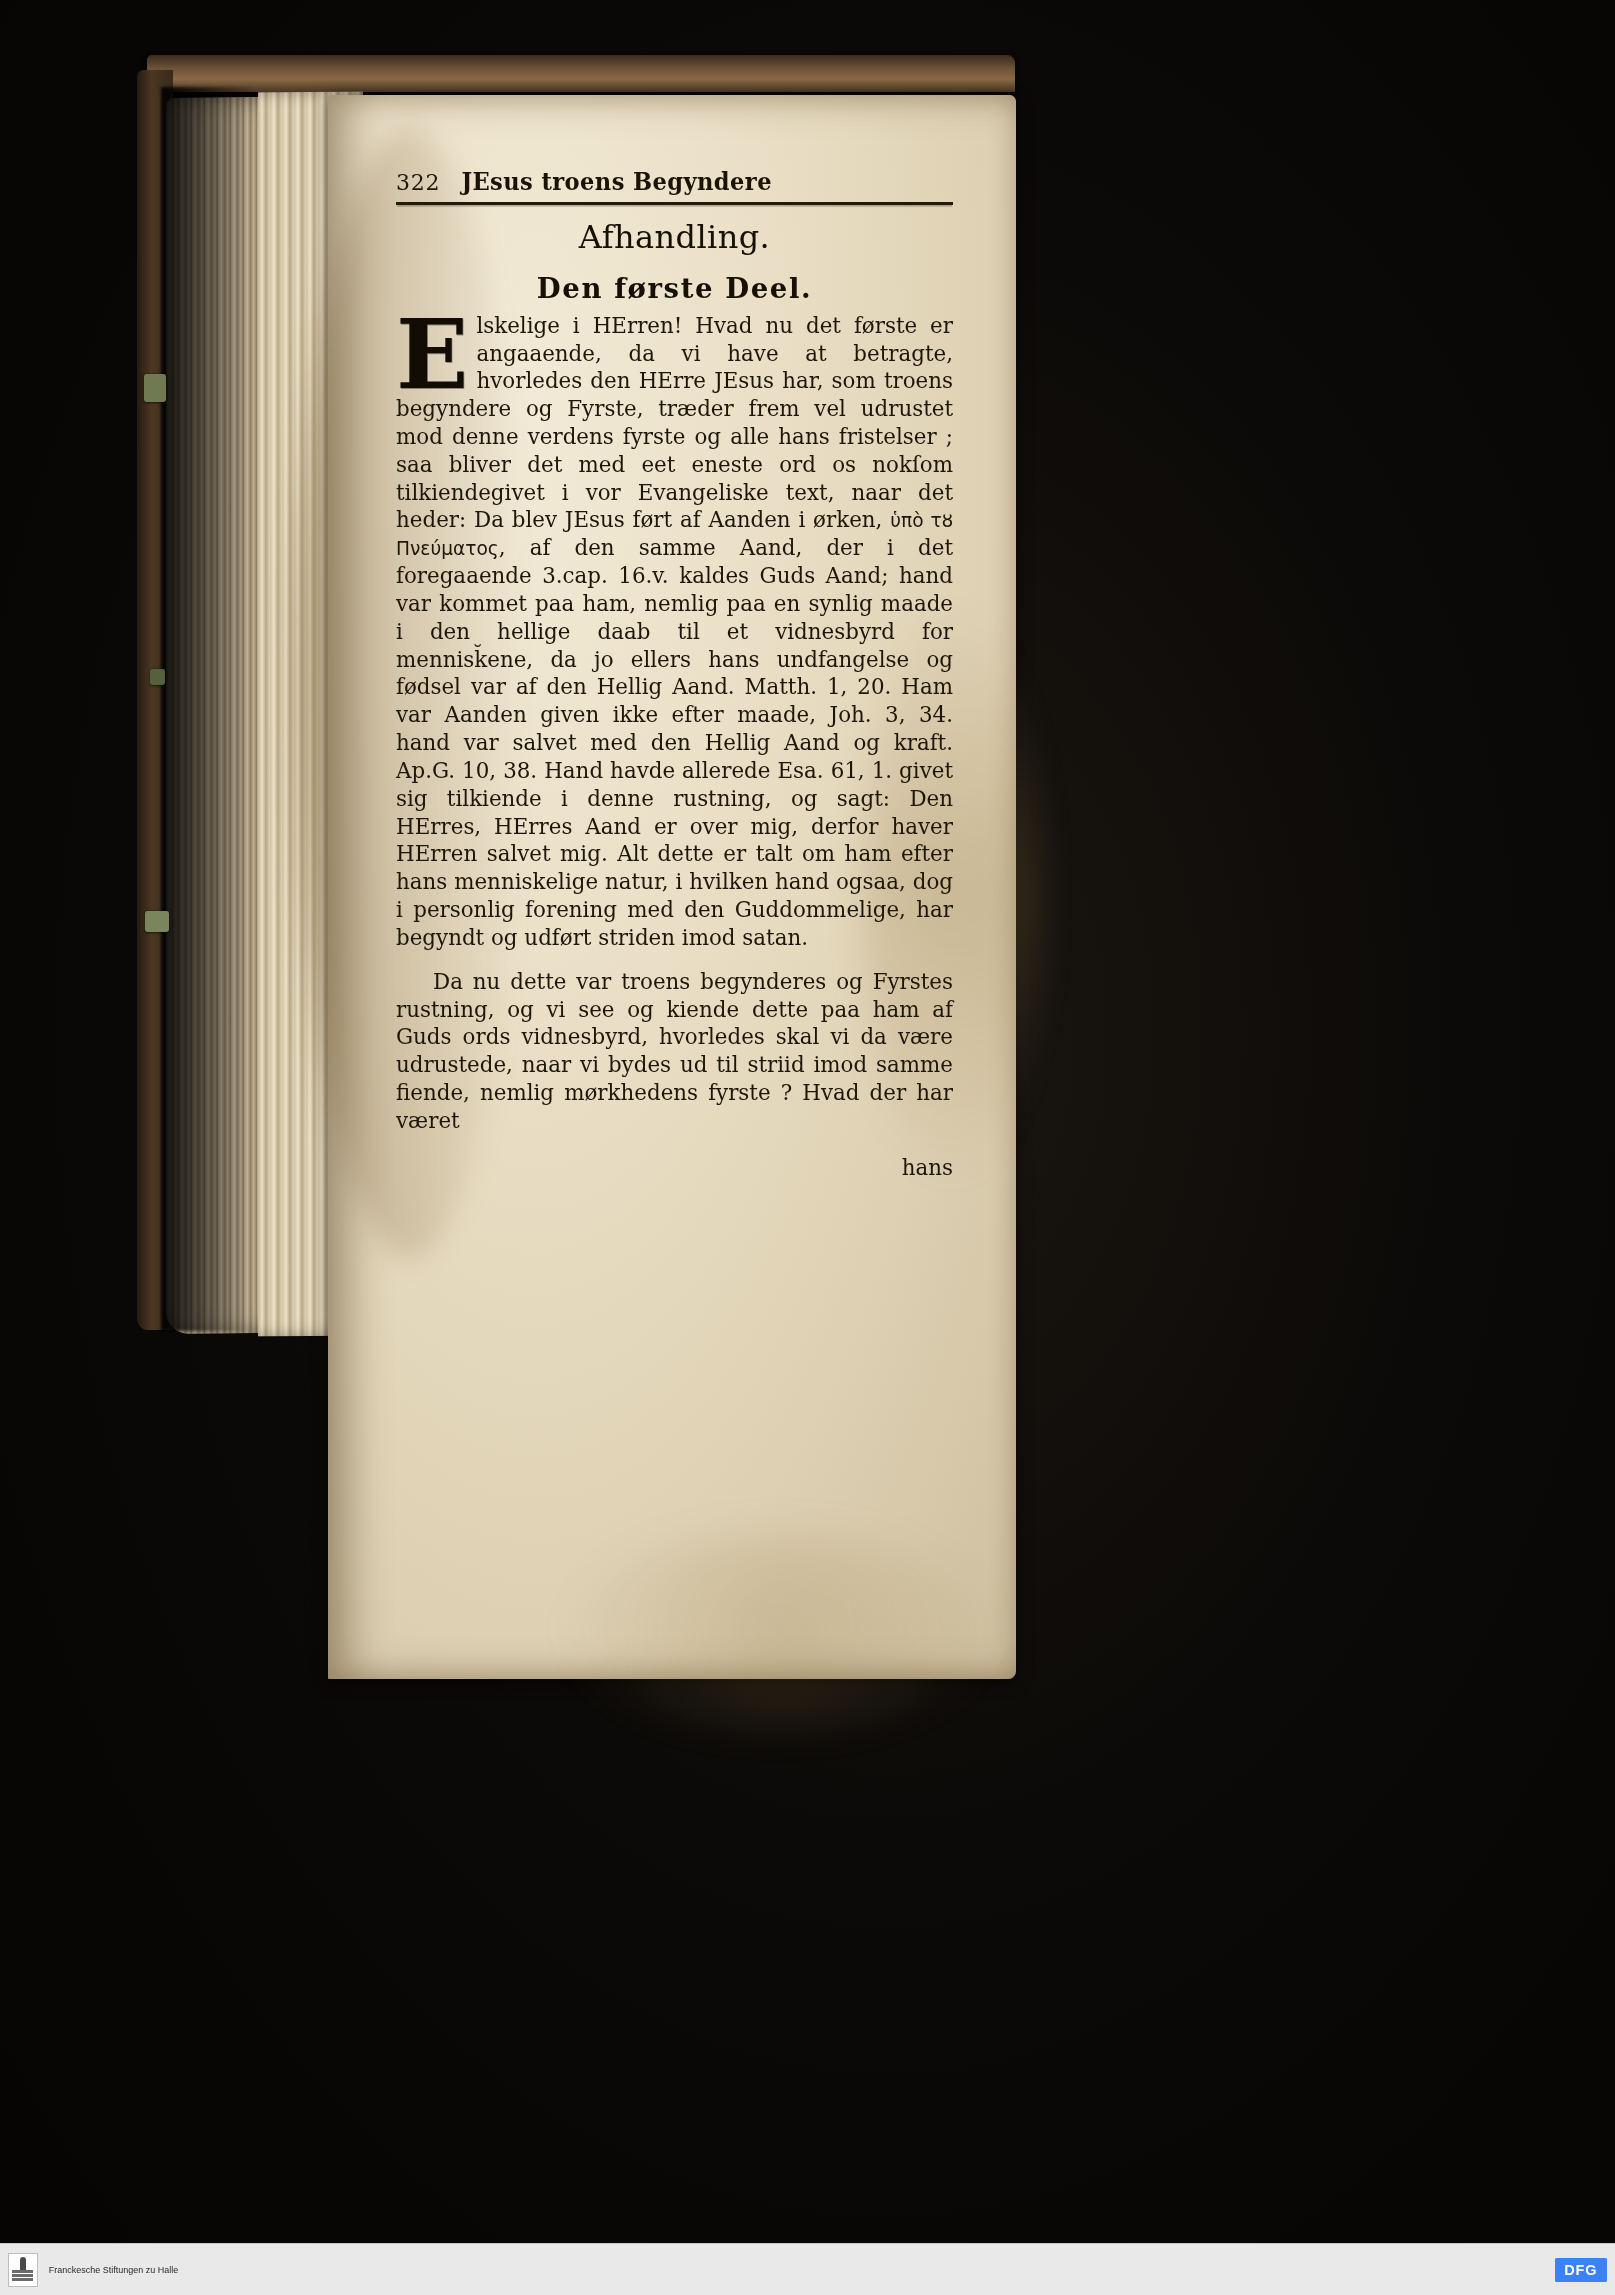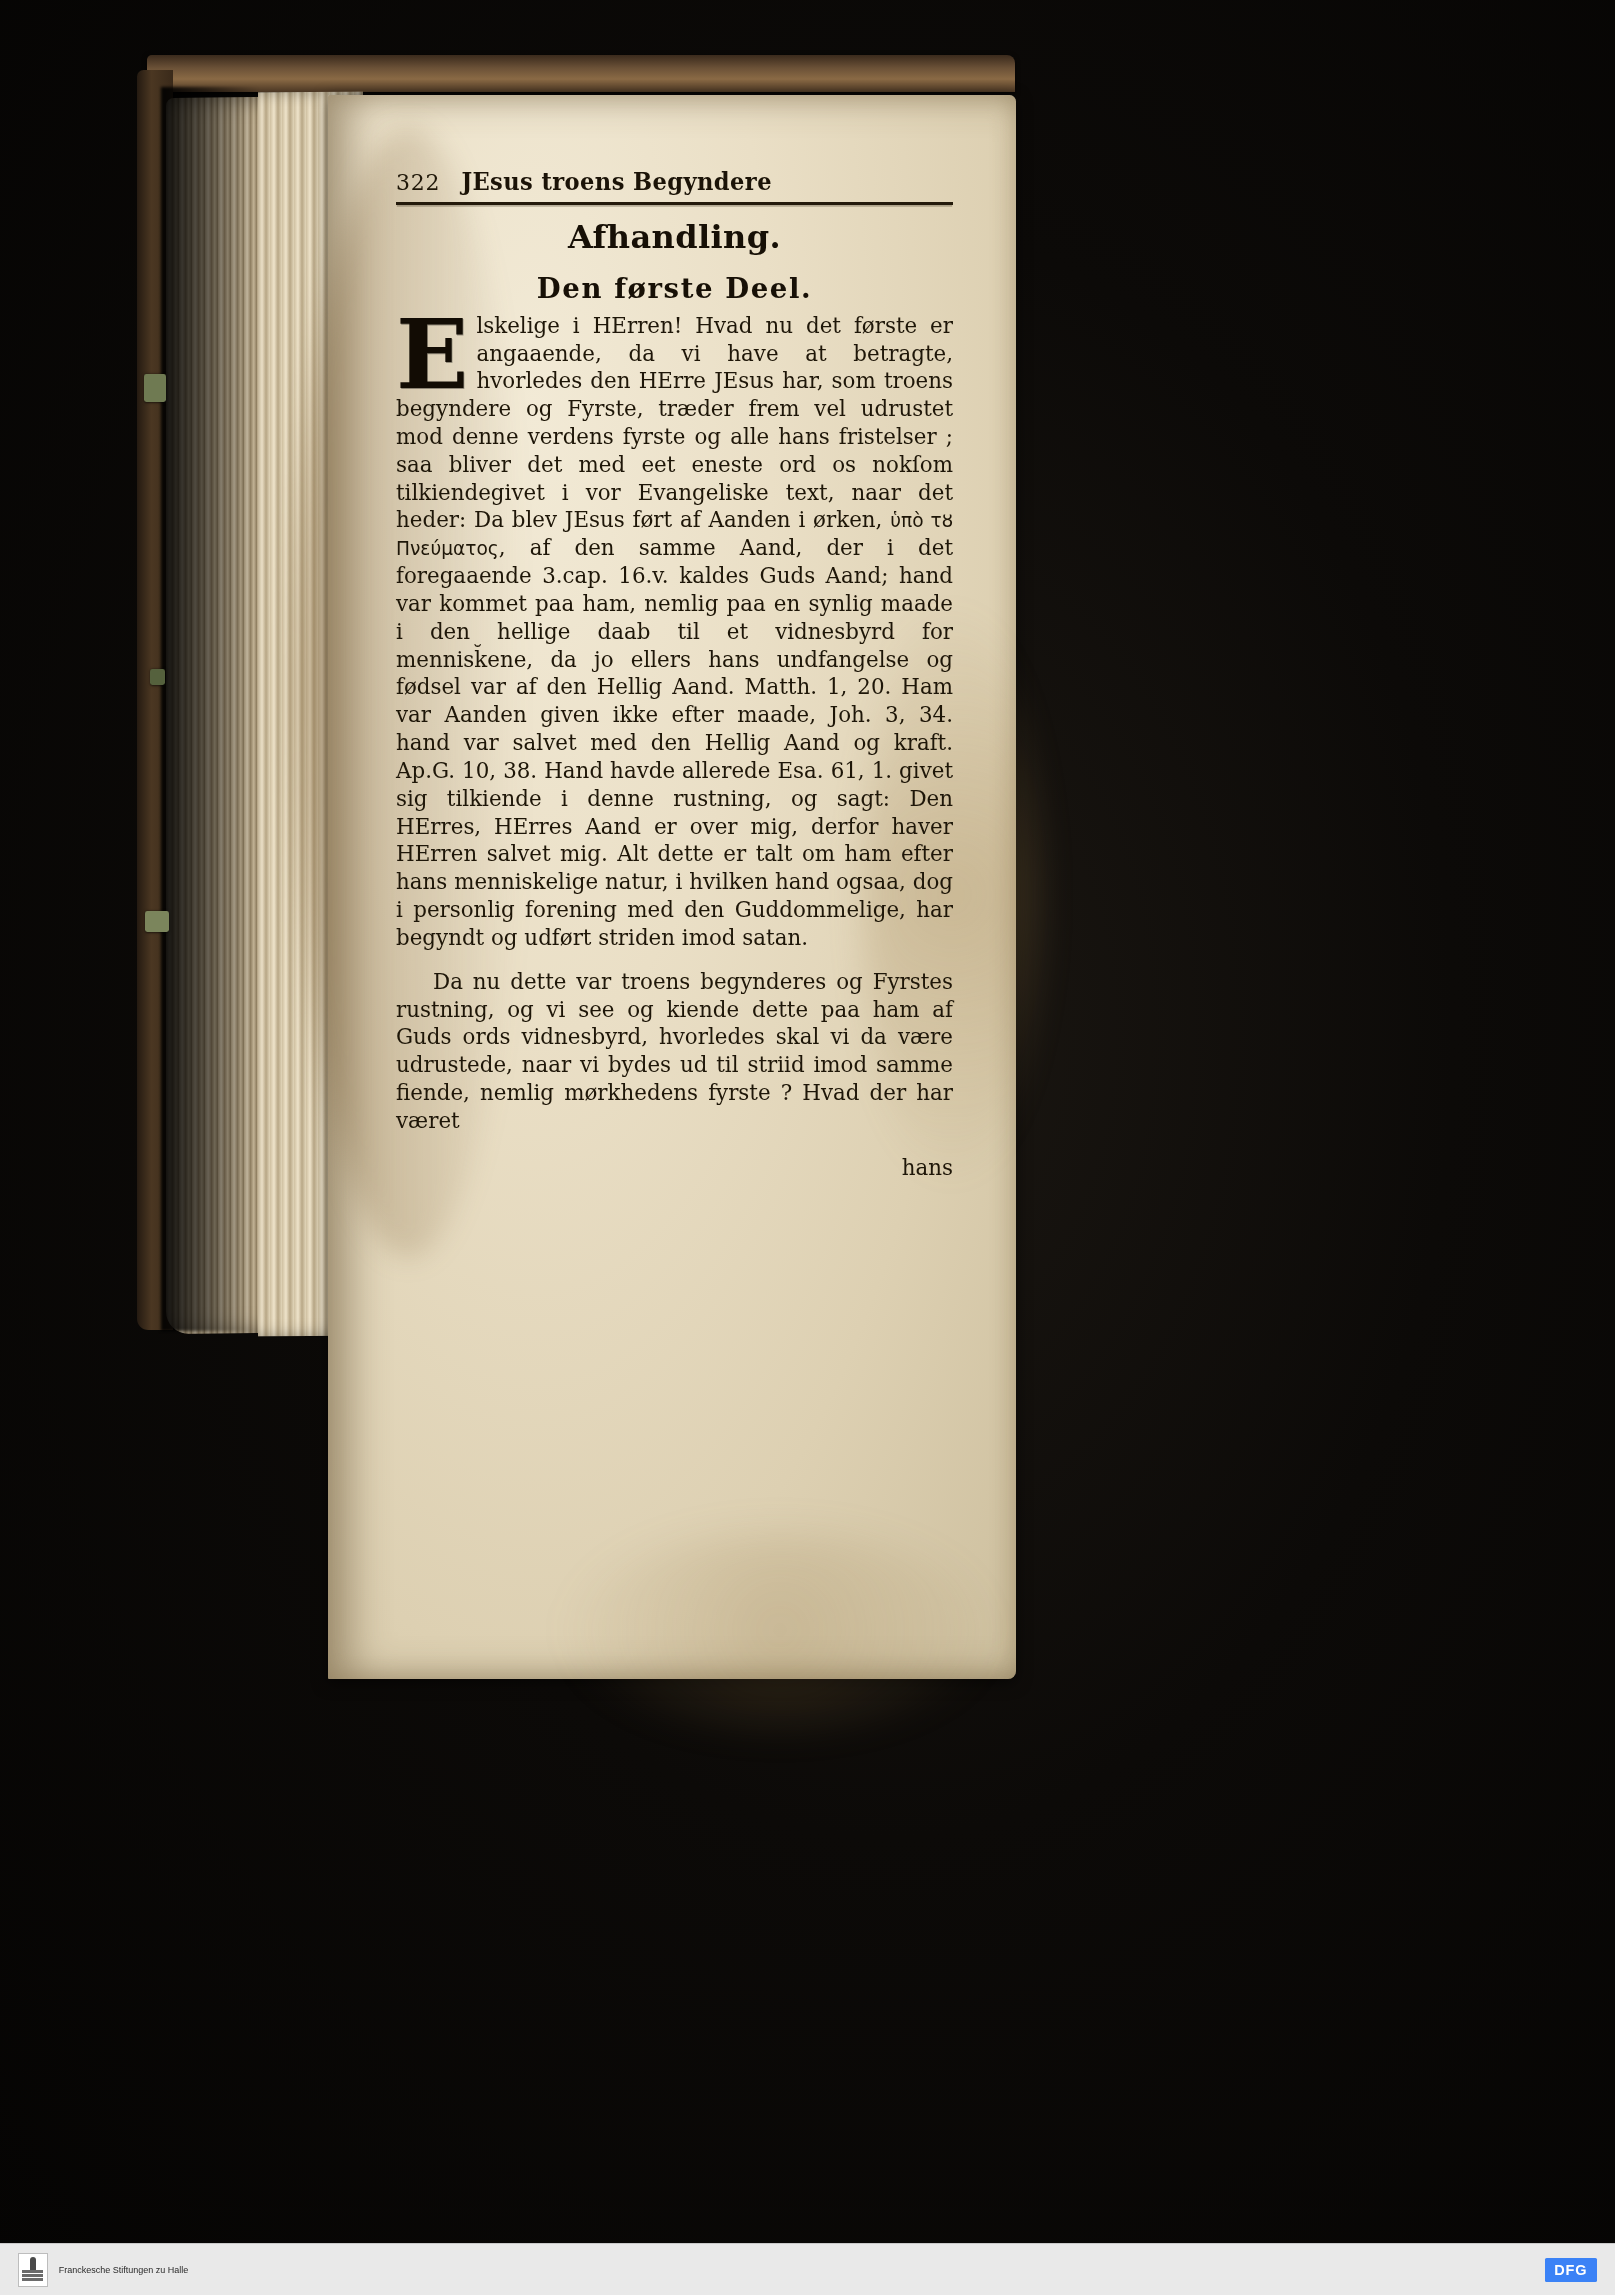--- a/index.html
+++ b/index.html
@@ -146,21 +146,21 @@
     height: 3.2px;
     background: #241a0b;
     width: 100%;
     box-shadow: 0 2.4px 0 -0.8px rgba(40,28,12,.35);
   }
 
   .head1 {
     margin-top: 13px;
     text-align: center;
     font-size: 32px;
-    font-weight: bold;
+    font-weight: normal;
     letter-spacing: 0.4px;
     color: #171006;
   }
   .head2 {
     margin-top: 16px;
     text-align: center;
     font-size: 27.5px;
     font-weight: bold;
     letter-spacing: 1.6px;
     color: #171006;
@@ -202,21 +202,21 @@
   
   .footer {
     position: absolute;
     left: 0; bottom: 0;
     width: 1615px; height: 52px;
     background: #e9e9e9;
     border-top: 0.8px solid #c9c9c9;
     display: flex;
     align-items: center;
     justify-content: space-between;
-    padding: 0 18px;
+    padding: 0 8px;
     box-sizing: border-box;
     font-family: "Liberation Sans", sans-serif;
   }
   .footer-left { display: flex; align-items: center; gap: 11.3px; }
   .fs-logo {
     width: 27.5px; height: 32px;
     background: #ffffff;
     border: 0.8px solid #bdbdbd;
     position: relative;
   }

